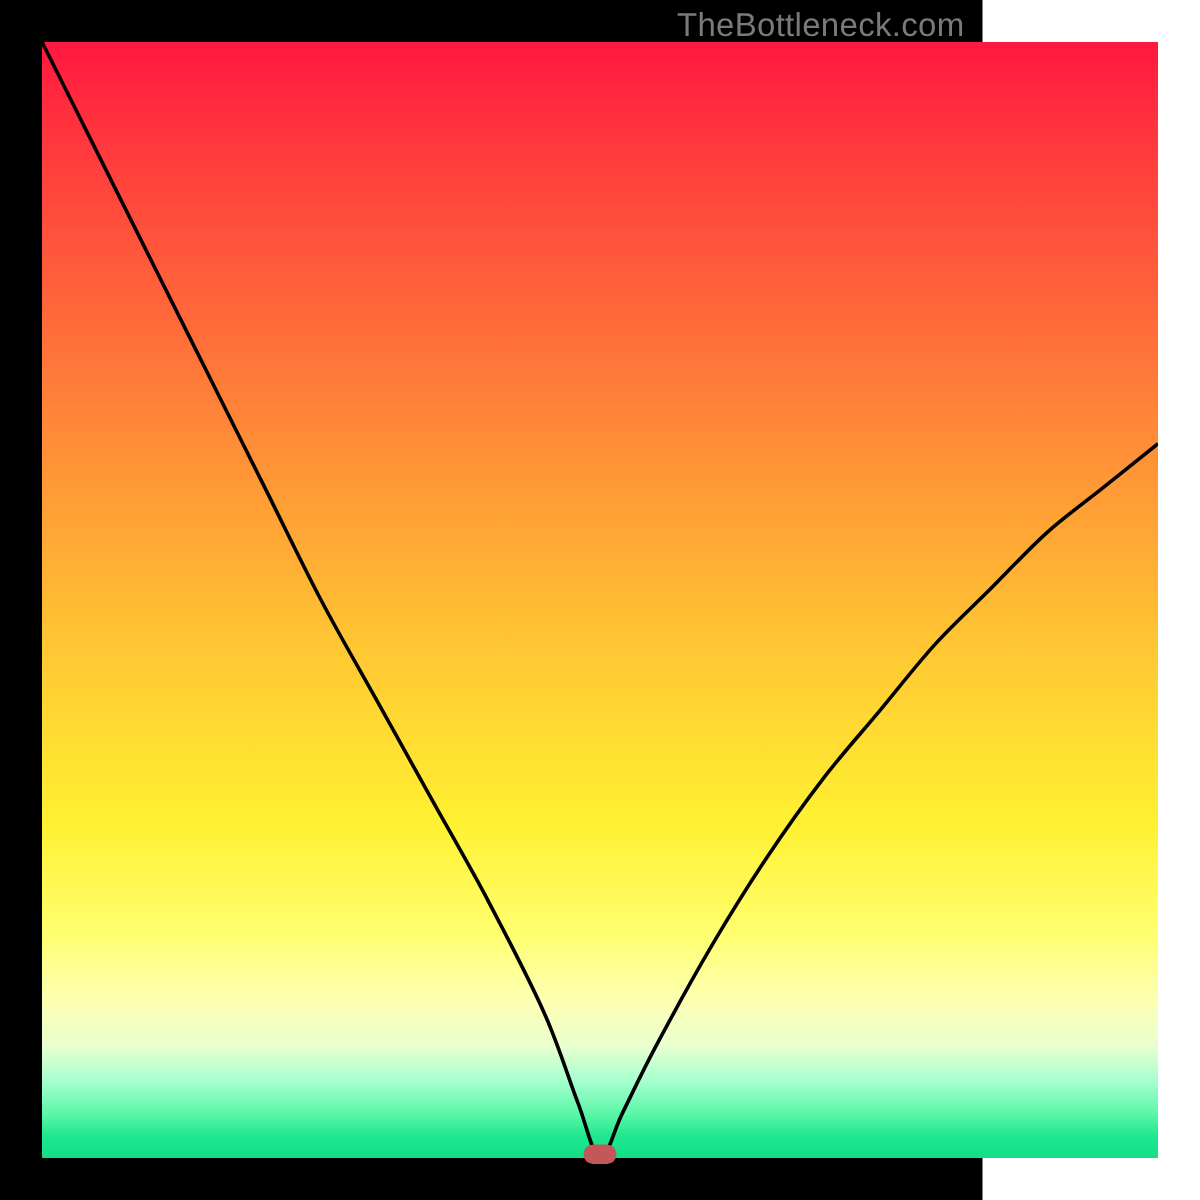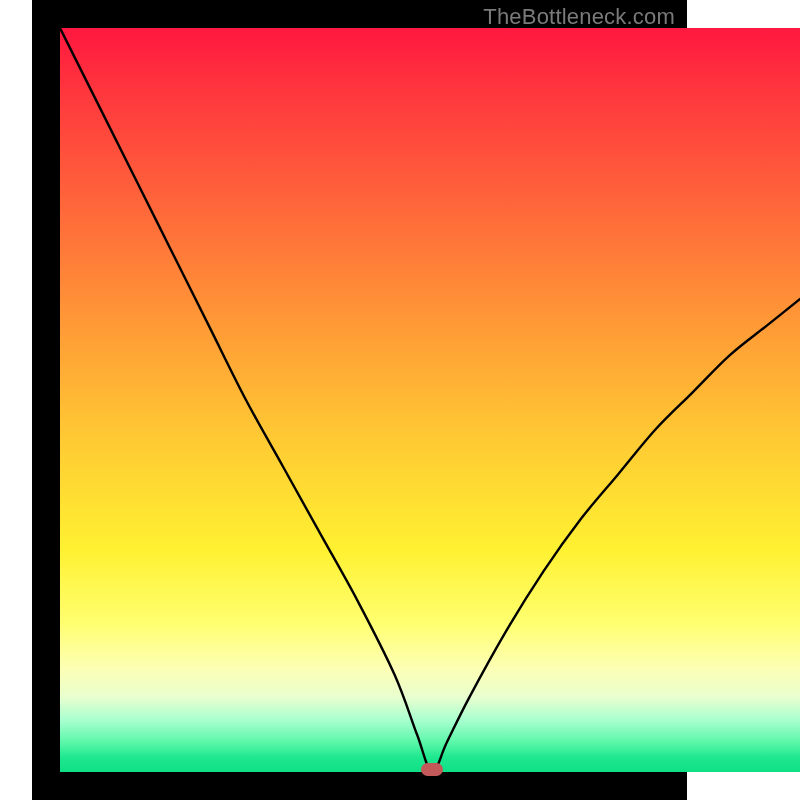--- a/index.html
+++ b/index.html
@@ -8,21 +8,20 @@
     width: 800px;
     height: 800px;
     overflow: hidden;
     font-family: Arial, Helvetica, sans-serif;
   }
   .frame {
     position: relative;
     width: 655px;
     height: 800px;
     background: #000;
-    margin-left: 32px;
   }
   .watermark {
     position: absolute;
     top: 4px;
     right: 12px;
     color: #7a7a7a;
     font-size: 22px;
     font-weight: 500;
     letter-spacing: 0.2px;
     z-index: 10;

